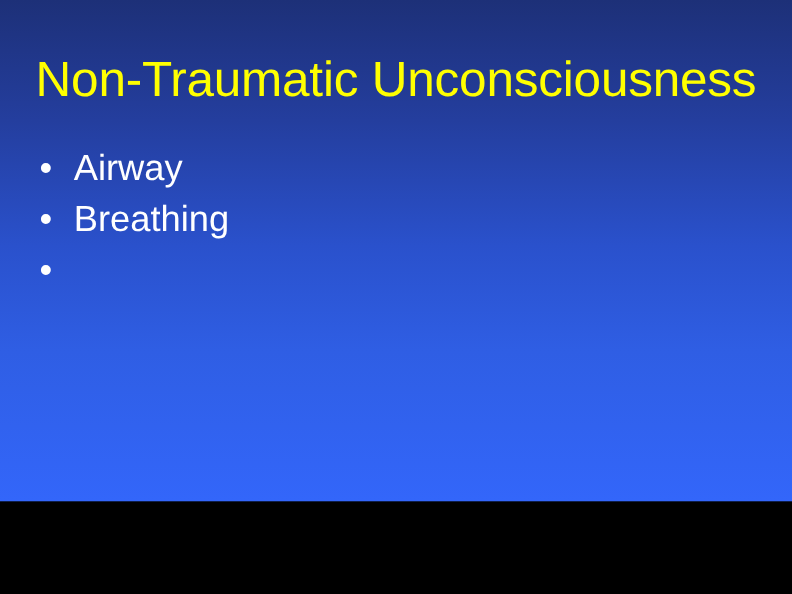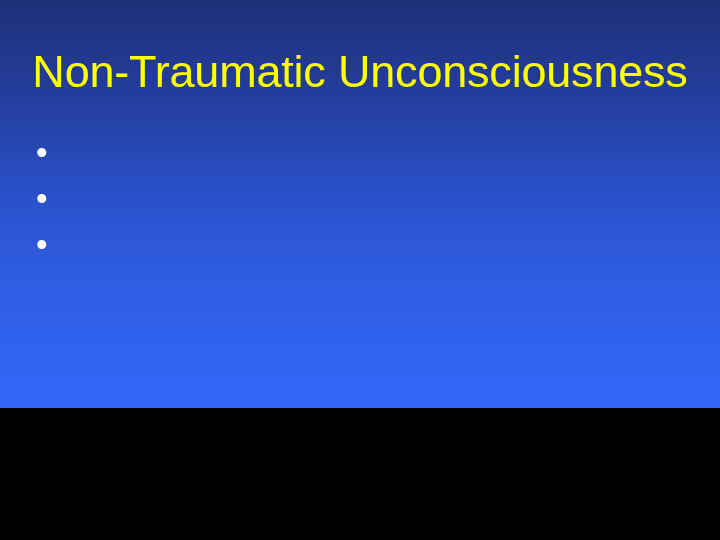--- a/index.html
+++ b/index.html
@@ -4,21 +4,21 @@
 <style>
   html, body {
     margin: 0;
     padding: 0;
     background: #000;
   }
 
   #slide {
     position: relative;
     width: 720px;
-    height: 408px;
+    height: 456px;
     overflow: hidden;
     
     background: linear-gradient(to bottom, #1d3078 0%, #243e9e 24%, #2a51cc 49%, #2f5ee4 70%, #3366fa 100%);
     font-family: "Liberation Sans", sans-serif;
     -webkit-font-smoothing: antialiased;
   }
 
   
   #slide-title {
     position: absolute;
@@ -74,24 +74,26 @@
 <body>
 
 <div id="slide">
 
   <h1 id="slide-title">Non-Traumatic Unconsciousness</h1>
 
   <ul id="bullet-list">
 
     <li class="bullet-item">
       <span class="bullet-marker">•</span>
+      <span class="bullet-text">Airway</span>
     </li>
 
     <li class="bullet-item">
       <span class="bullet-marker">•</span>
+      <span class="bullet-text">Breathing</span>
     </li>
 
     <li class="bullet-item">
       <span class="bullet-marker">•</span>
     </li>
 
   </ul>
 
 </div>
 

